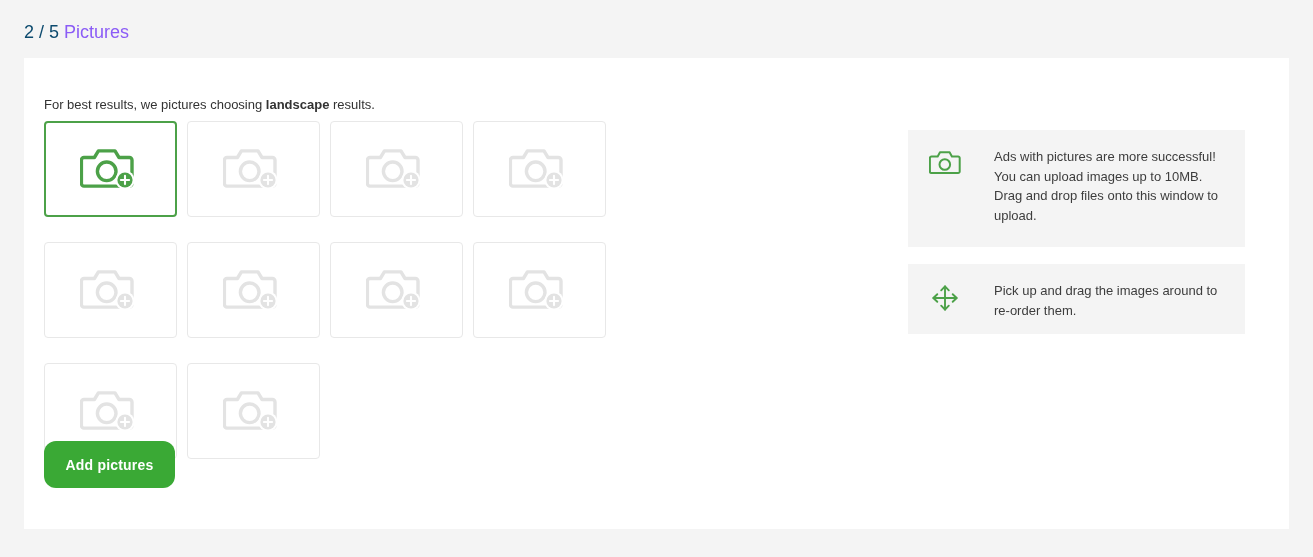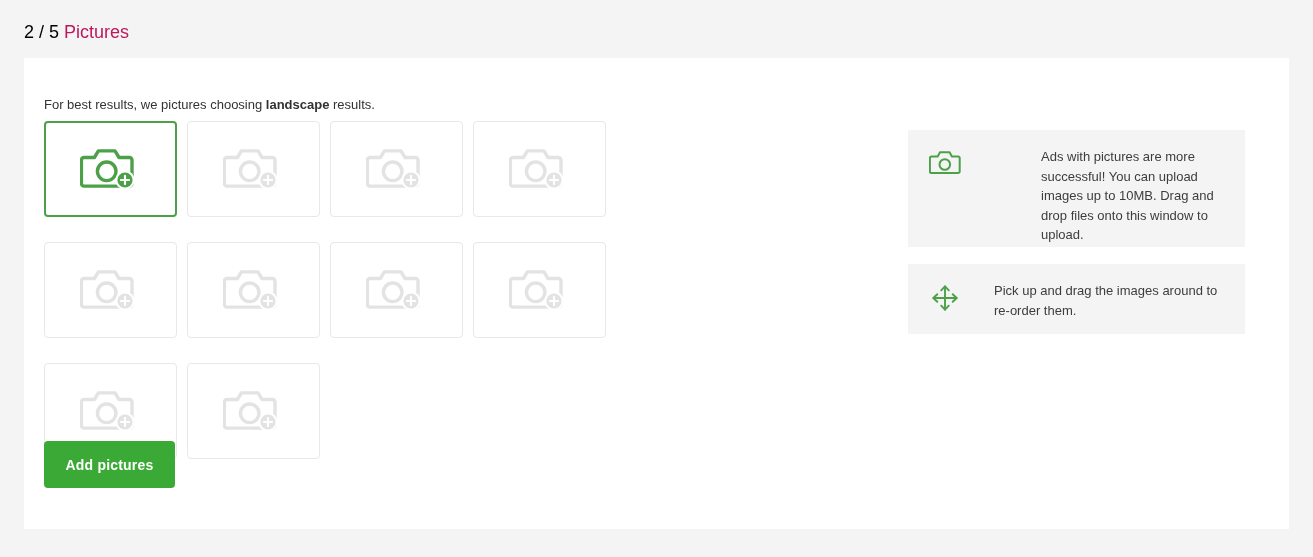--- a/index.html
+++ b/index.html
@@ -19,25 +19,25 @@
   .page-heading {
     position: absolute;
     left: 24px;
     top: 19px;
     font-size: 18px;
     line-height: 26px;
     color: #333333;
     white-space: nowrap;
   }
   .page-heading .step-counter {
-    color: #000000;
+    color: #0c4a6e;
     font-weight: 400;
   }
   .page-heading .step-title {
-    color: #be185d;
+    color: #8b5cf6;
     font-weight: 400;
   }
 
   
   .card {
     position: absolute;
     left: 24px;
     top: 58px;
     width: 1265px;
     height: 471px;
@@ -90,42 +90,42 @@
 
   
   .add-pictures-btn {
     position: absolute;
     left: 44px;
     top: 441px;
     width: 131px;
     height: 47px;
     background: #3aa935;
     border: none;
-    border-radius: 4px;
+    border-radius: 12px;
     color: #ffffff;
     font-family: "Liberation Sans", sans-serif;
     font-size: 14px;
     font-weight: bold;
     letter-spacing: 0.2px;
     cursor: pointer;
     padding: 12px;
   }
 
   
   .info-panel {
     position: absolute;
     left: 908px;
     width: 337px;
     background: #f4f4f4;
     box-sizing: border-box;
     display: flex;
     align-items: flex-start;
     padding: 17px 20px 17px 20px;
   }
-  .info-panel.panel-1 { top: 130px; height: 117px; gap: 47px; }
+  .info-panel.panel-1 { top: 130px; height: 117px; }
   .info-panel.panel-2 { top: 264px; height: 70px; }
 
   .info-icon {
     flex: 0 0 auto;
     width: 34px;
     margin-right: 32px;
     display: flex;
     align-items: center;
     justify-content: center;
     padding-top: 2px;

